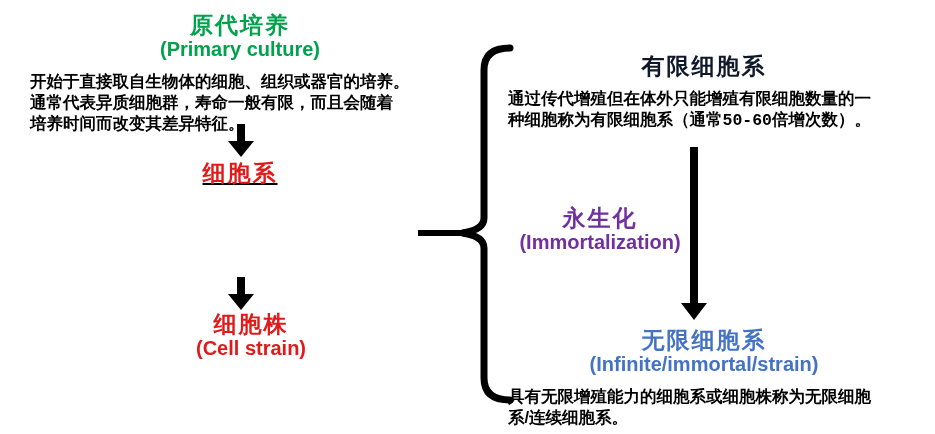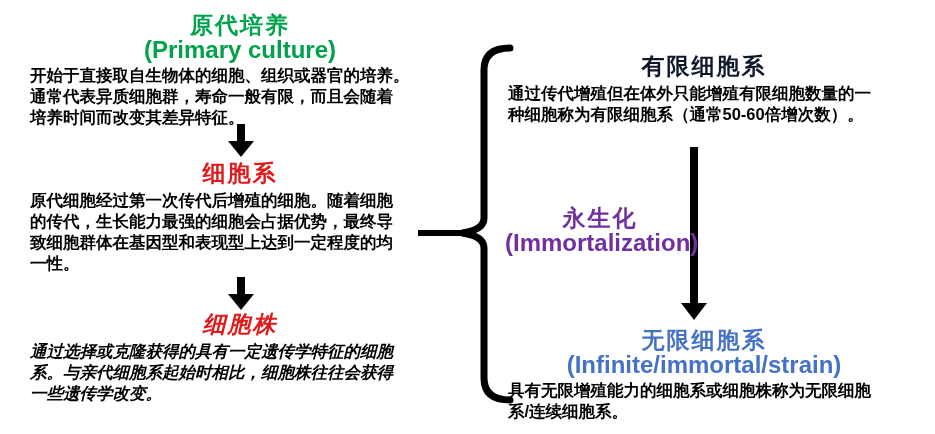--- a/index.html
+++ b/index.html
@@ -7,31 +7,31 @@
     position: relative;
     width: 935px;
     height: 434px;
     background: #ffffff;
     font-family: "Liberation Sans", "DejaVu Sans", sans-serif;
     font-weight: bold;
     overflow: hidden;
   }
   .block { position: absolute; }
   .cn-title { font-size: 23px; line-height: 26px; text-align: center; letter-spacing: 2px; }
-  .en-title { font-size: 24px; line-height: 23px; text-align: center; }
-  .body-text { font-size: 16.5px; line-height: 21px; color: #000000; margin-top: 4px; text-align: left; }
+  .en-title { font-size: 20px; line-height: 23px; text-align: center; }
+  .body-text { font-size: 16.5px; line-height: 21px; color: #000000; margin-top: 10px; text-align: left; }
   .green  { color: #00A24C; }
   .red    { color: #E01A1A; }
   .pink   { color: #0f172a; }
   .purple { color: #7030A0; }
   .blue   { color: #4472C4; }
 
   #blk-primary    { left: 30px;  top: 12px;  width: 420px; }
-  #blk-cellline   { left: 30px;  top: 160px; width: 420px; }
-  #blk-cellstrain { left: 30px;  top: 311px; width: 420px; font-style: italic; }
+  #blk-cellline   { left: 30px;  top: 160px; width: 420px; text-decoration: underline; }
+  #blk-cellstrain { left: 41px;  top: 311px; width: 420px; }
   #blk-finite     { left: 500px; top: 53px;  width: 408px; }
   #blk-immortal   { left: 505px; top: 205px; width: 190px; }
   #blk-infinite   { left: 500px; top: 327px; width: 408px; }
 
   .arrow-svg { position: absolute; display: block; }
   #arrow-1    { left: 227px; top: 124px; }
   #arrow-2    { left: 227px; top: 277px; }
   #arrow-long { left: 679px; top: 147px; }
   #brace-svg  { left: 410px; top: 30px; }
 </style>
@@ -46,41 +46,40 @@
     <div class="body-text">开始于直接取自生物体的细胞、组织或器官的培养。<br>通常代表异质细胞群，寿命一般有限，而且会随着<br>培养时间而改变其差异特征。</div>
   </div>
 
   <svg class="arrow-svg" id="arrow-1" width="28" height="33" viewBox="0 0 28 33">
     <rect x="10" y="0" width="8" height="18" fill="#000"></rect>
     <polygon points="1,17 27,17 14,33" fill="#000"></polygon>
   </svg>
 
   <div class="block" id="blk-cellline">
     <div class="cn-title red">细胞系</div>
-    <div class="body-text">原代细胞经过第一次传代后增殖的细胞。随着细胞<br>的传代，生长能力最强的细胞会占据优势，最终导<br>致细胞群体在基因型和表现型上达到一定程度的均<br>一性。</div>
   </div>
 
   <svg class="arrow-svg" id="arrow-2" width="28" height="33" viewBox="0 0 28 33">
     <rect x="10" y="0" width="8" height="18" fill="#000"></rect>
     <polygon points="1,17 27,17 14,33" fill="#000"></polygon>
   </svg>
 
   <div class="block" id="blk-cellstrain">
     <div class="cn-title red">细胞株</div>
-    <div class="body-text">通过选择或克隆获得的具有一定遗传学特征的细胞<br>系。与亲代细胞系起始时相比，细胞株往往会获得<br>一些遗传学改变。</div>
+    <div class="en-title red">(Cell strain)</div>
   </div>
 
   <svg class="arrow-svg" id="brace-svg" width="110" height="390" viewBox="0 0 110 390">
     <path d="M8,203 L54,203" stroke="#000" stroke-width="6" fill="none"></path>
     <path d="M100,18 Q74,18 74,40 L74,188 Q74,200 52,203 Q74,206 74,218 L74,348 Q74,370 100,370" stroke="#000" stroke-width="7" fill="none" stroke-linecap="round" stroke-linejoin="miter"></path>
   </svg>
 
   <div class="block" id="blk-finite">
     <div class="cn-title pink">有限细胞系</div>
-    <div class="body-text" style="padding-left:8px;">通过传代增殖但在体外只能增殖有限细胞数量的一<br>种细胞称为有限细胞系（通常50-60倍增次数）。</div>
+    <div class="body-text" style="padding-left:8px;font-family:Liberation Mono, monospace;">通过传代增殖但在体外只能增殖有限细胞数量的一<br>种细胞称为有限细胞系（通常50-60倍增次数）。</div>
   </div>
 
   <svg class="arrow-svg" id="arrow-long" width="30" height="173" viewBox="0 0 30 173">
     <rect x="11" y="0" width="8" height="157" fill="#000"></rect>
     <polygon points="2,156 28,156 15,173" fill="#000"></polygon>
   </svg>
 
   <div class="block" id="blk-infinite">
     <div class="cn-title blue">无限细胞系</div>
     <div class="en-title blue">(Infinite/immortal/strain)</div>

